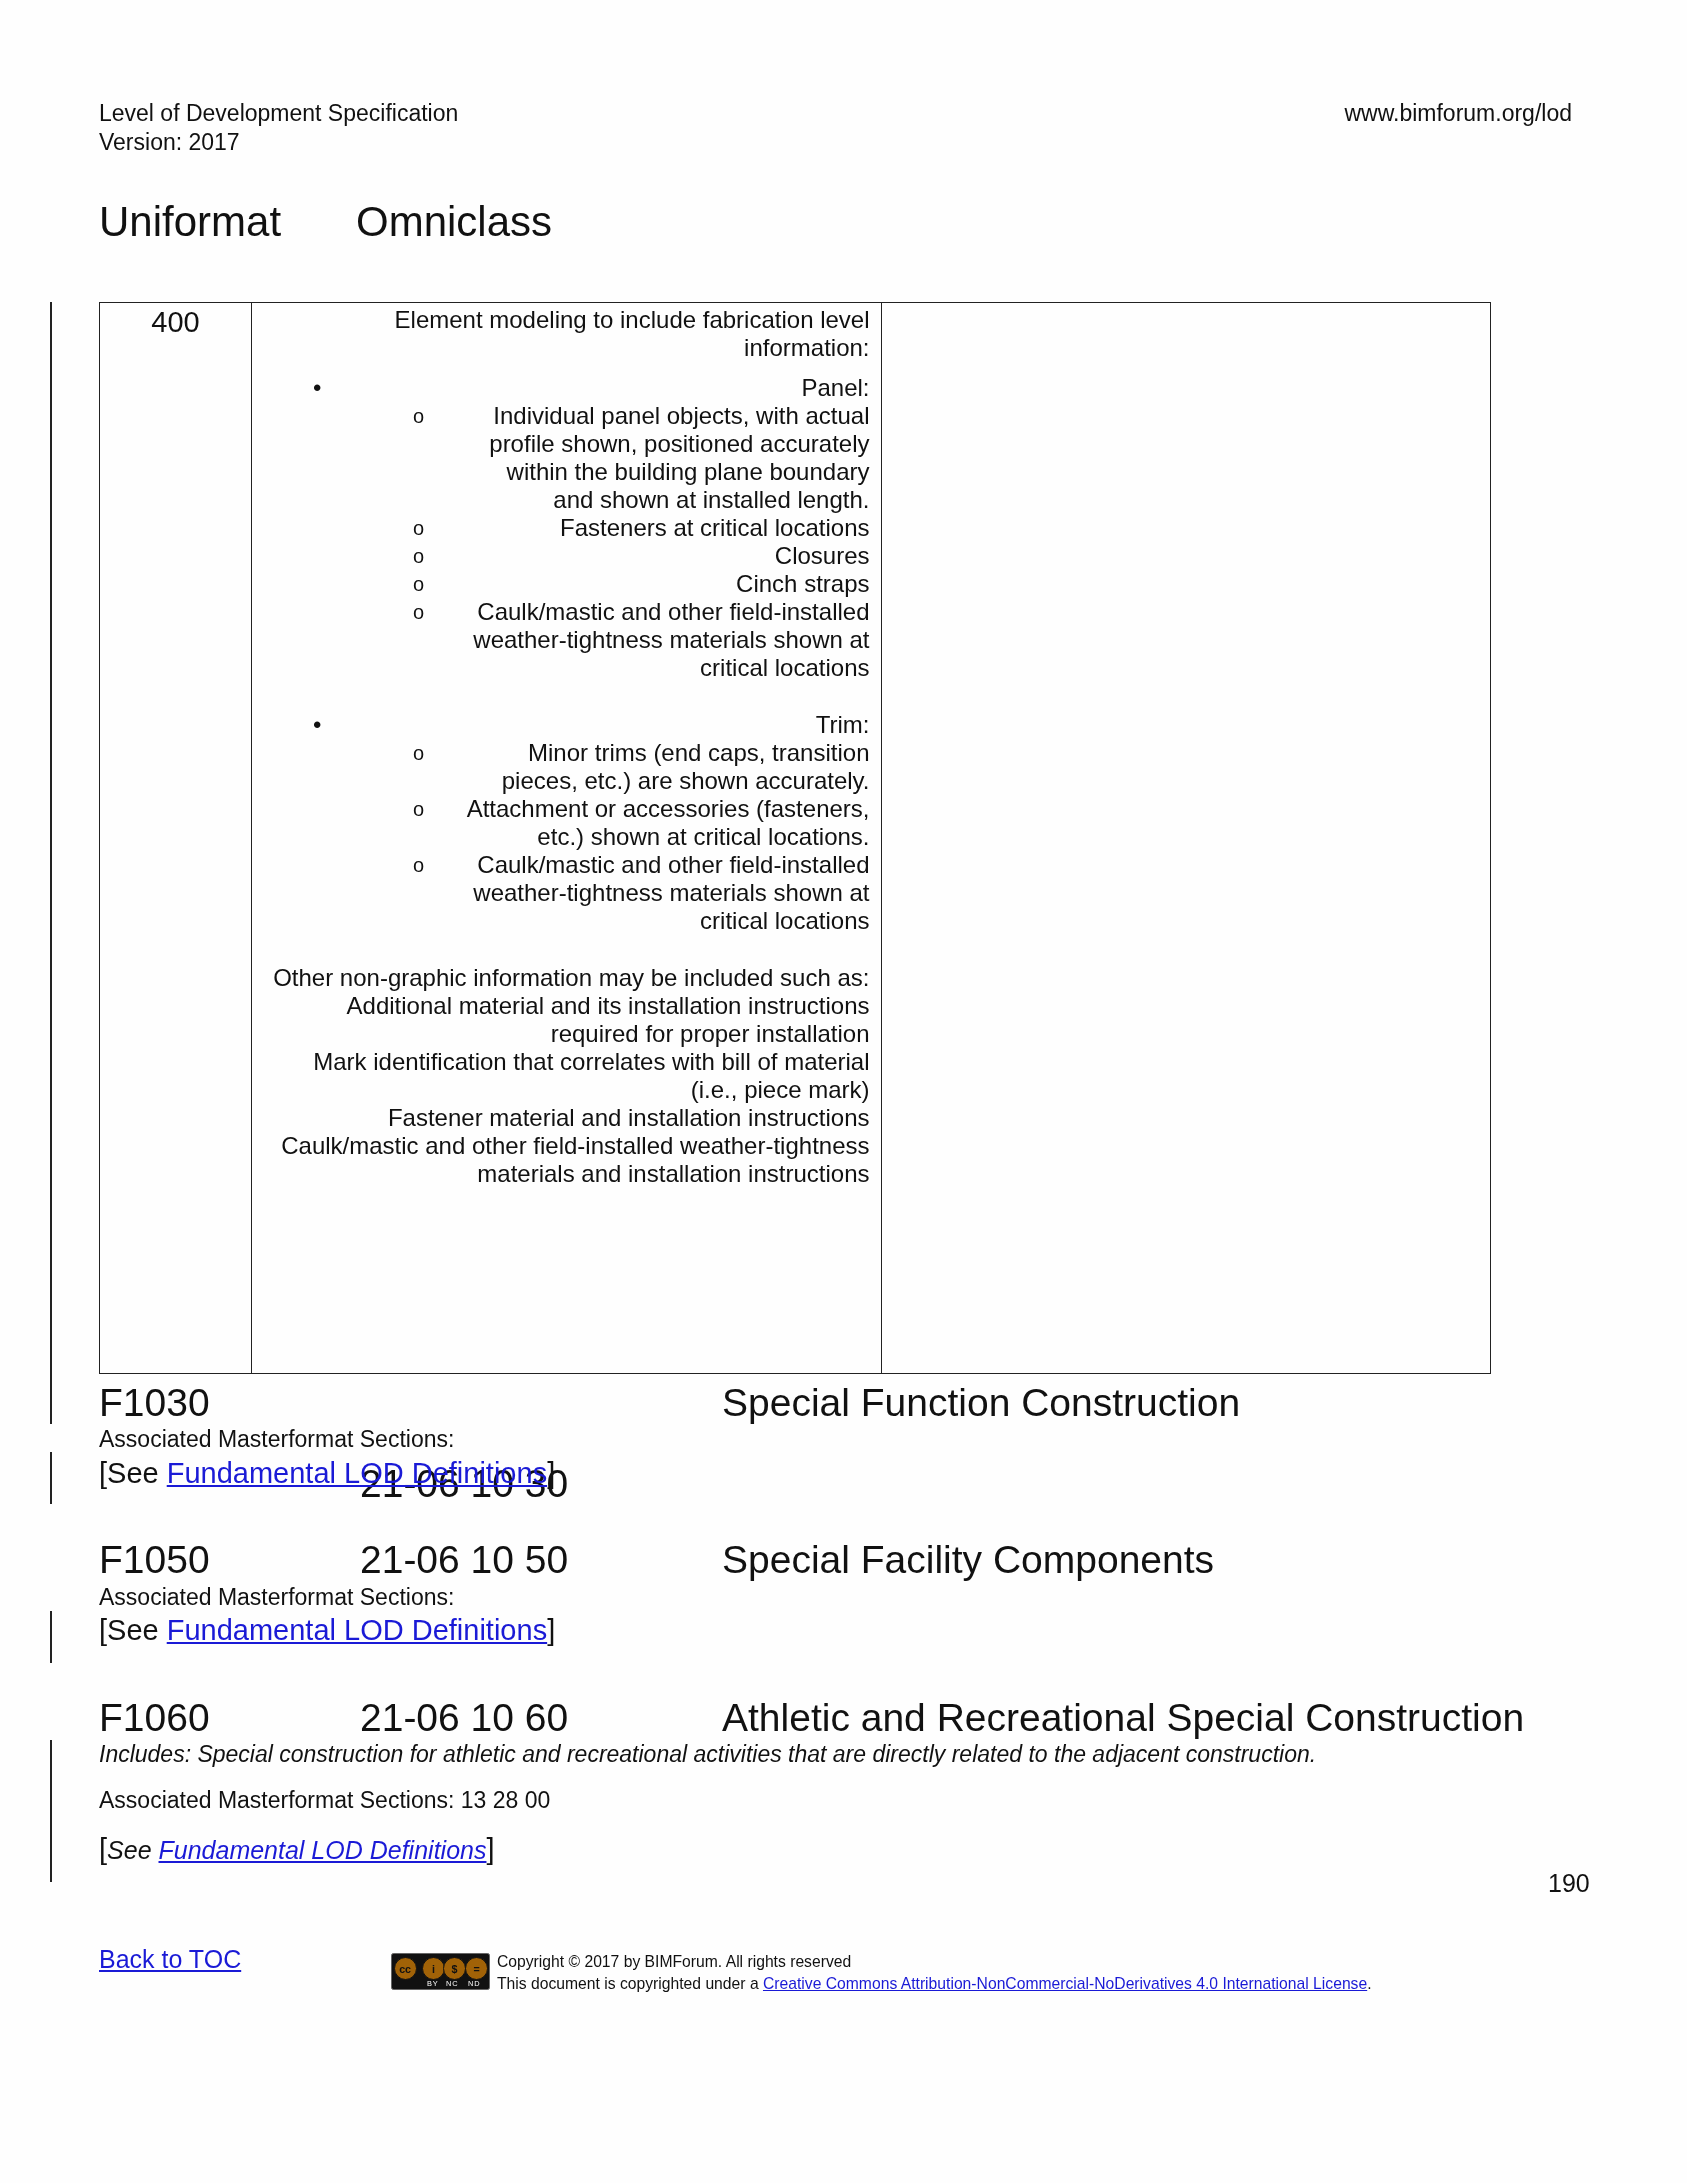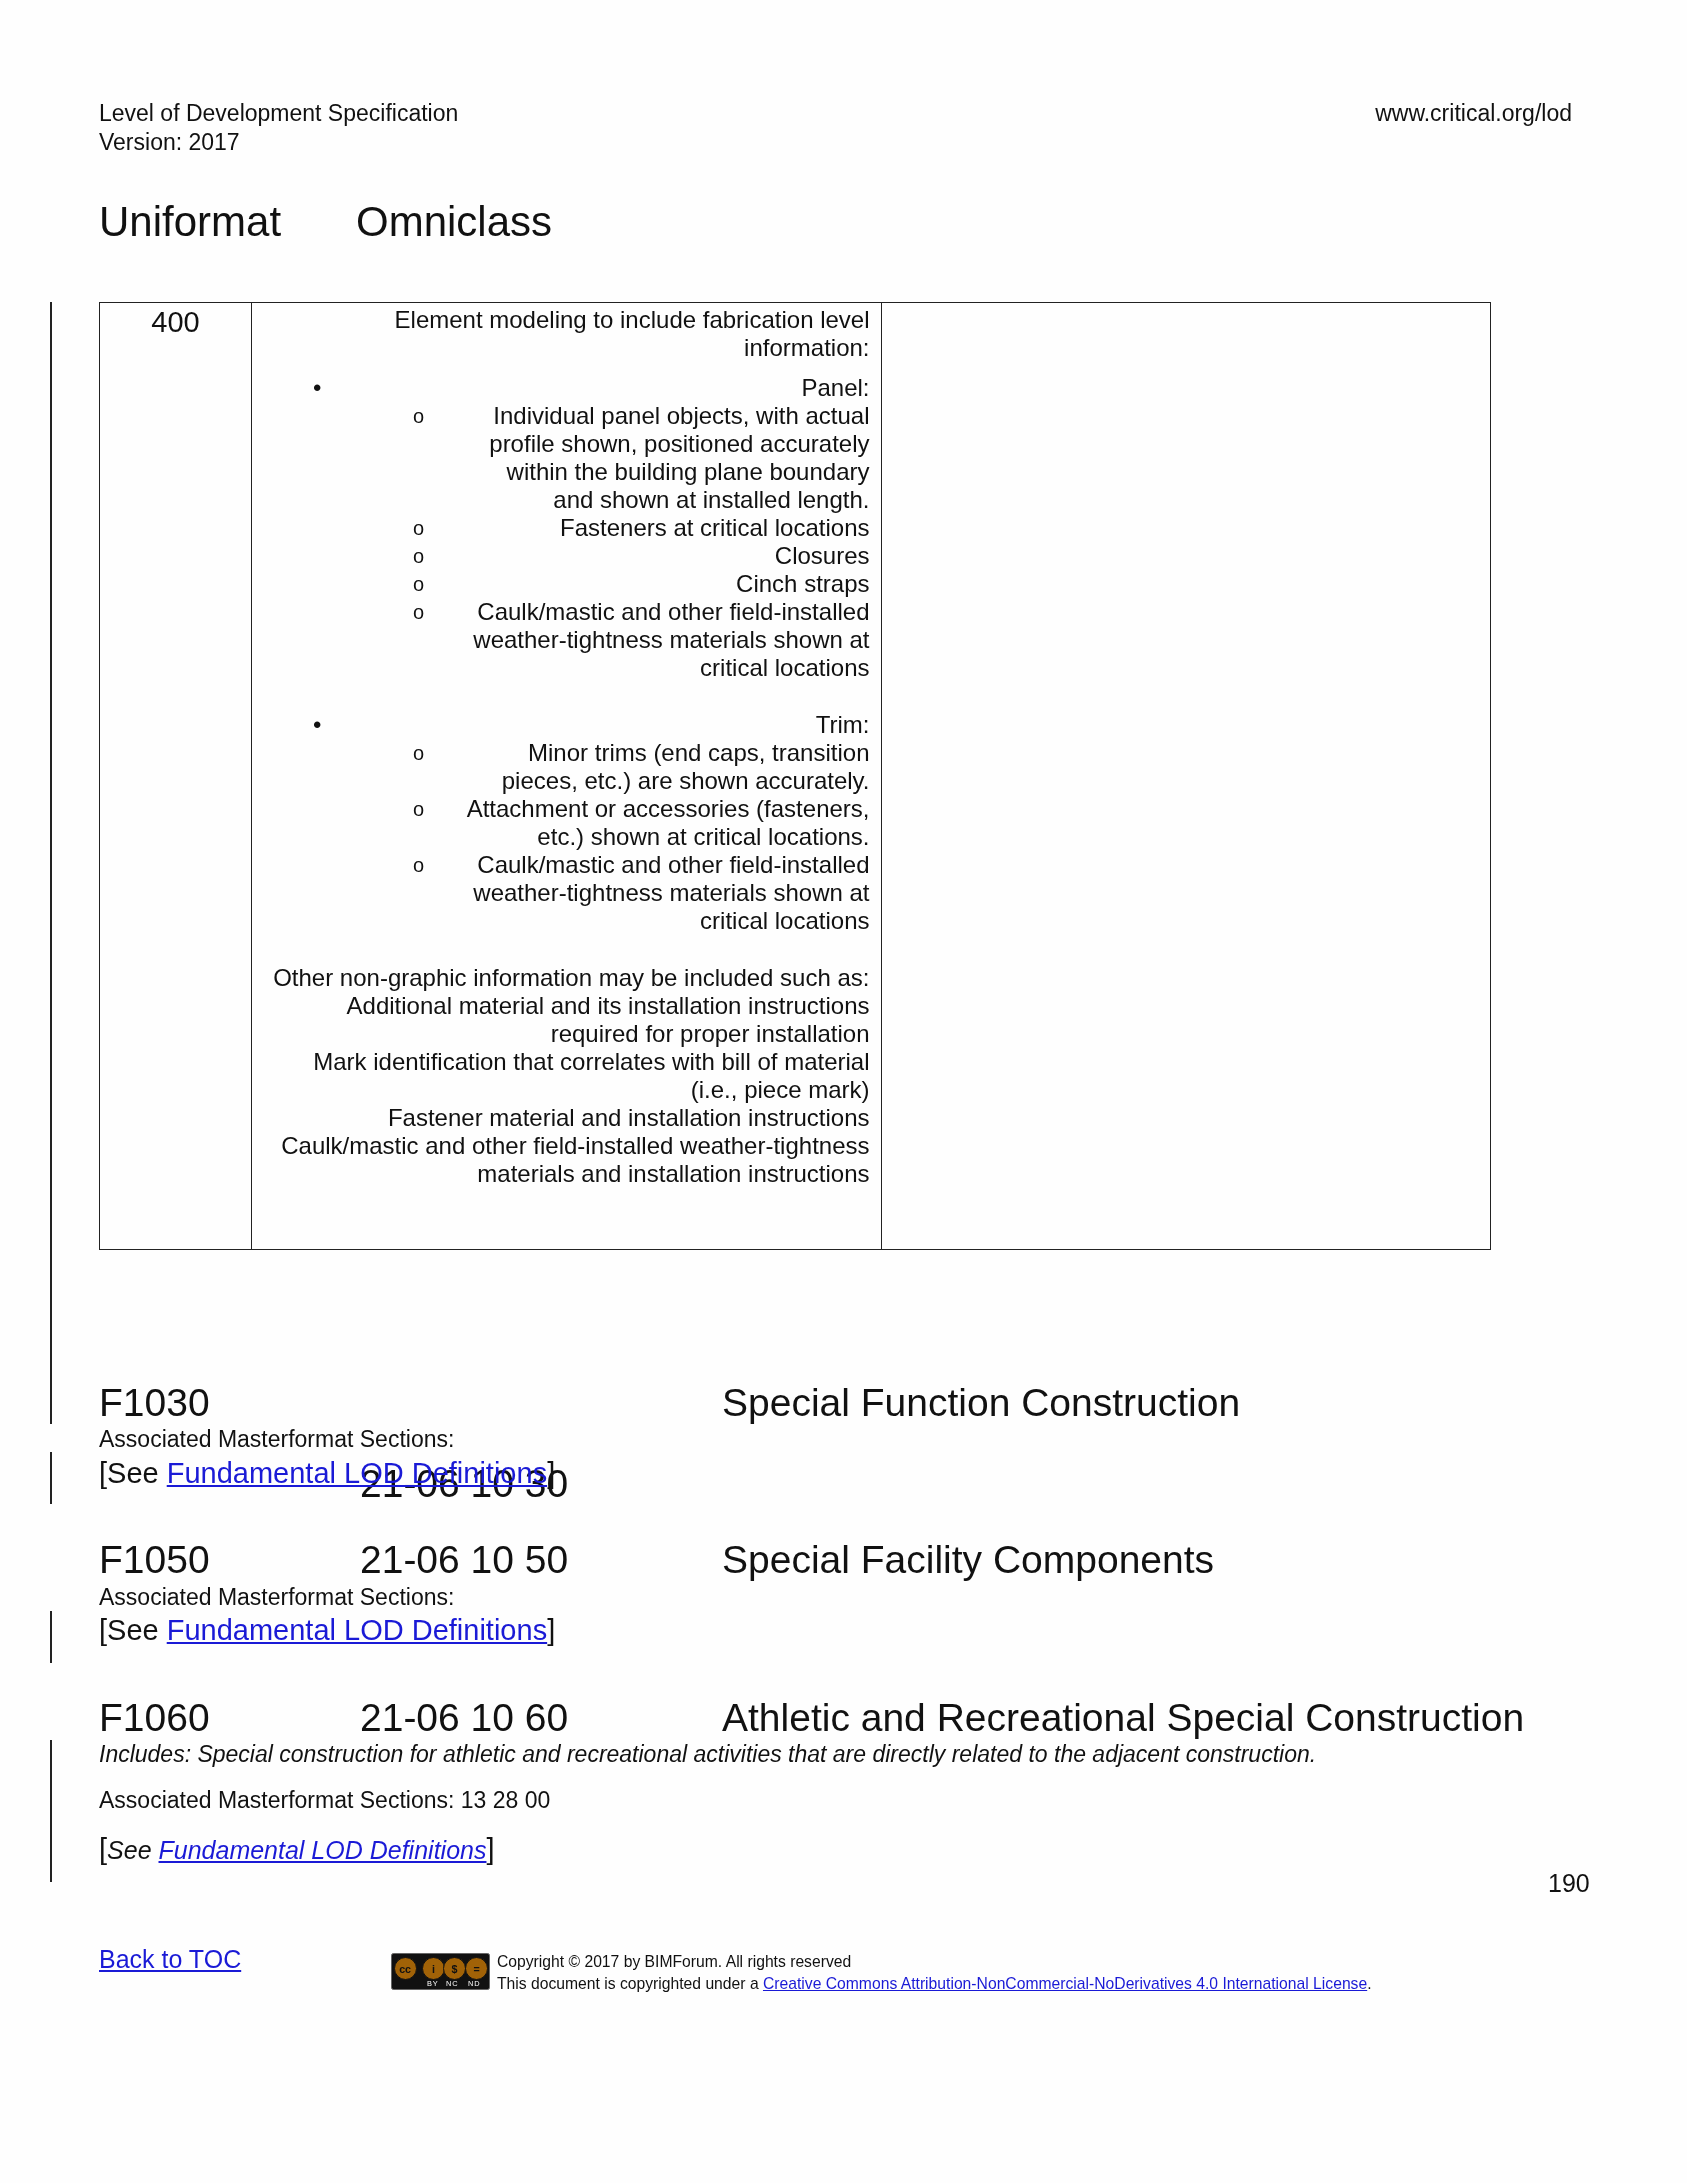--- a/index.html
+++ b/index.html
@@ -2,21 +2,21 @@
 <html style="font-size:13px"><head>
 <meta charset="utf-8">
 <style>
   html, body { margin:0; padding:0; background:#fefefe; }
   body { width:1687px; height:2183px; position:relative; overflow:hidden;
          font-family:"Liberation Sans", sans-serif; color:#111; }
   .abs { position:absolute; }
   .hdr { font-size:23px; line-height:28px; }
   .title { font-size:42px; line-height:48px; }
   .changebar { position:absolute; width:1.6px; background:#222; left:50px; }
-  table.lod { position:absolute; left:99px; top:302px; width:1392px; height:948px;
+  table.lod { position:absolute; left:99px; top:302px; width:1392px; height:1072px;
               border-collapse:collapse; table-layout:fixed; }
   table.lod td { border:1.6px solid #222; vertical-align:top; font-size:24px; line-height:28px; padding:0; }
   .c1 { width:151px; text-align:center; }
   .c1 span { display:block; font-size:29px; margin-top:5px; }
   .c2 { width:629px;text-align:right; }
   .c2 .inner { padding:3.3px 11.5px 0 13px; }
   .blk { margin:0; }
   .bullet { position:relative; padding-left:99px; margin-top:11.5px; }
   .bullet .dot { position:absolute; left:48px; }
   .sub { position:relative; padding-left:198px; }
@@ -32,21 +32,21 @@
   .cc-badge .circ { position:absolute; top:2.5px; width:23px; height:23px; border-radius:50%;
                     background:#a16207; border:1.6px solid #111; font-size:10.7px; font-weight:bold;
                     text-align:center; line-height:23px; color:#111; box-sizing:border-box; }
   .cc-badge .lbl { position:absolute; bottom:0.8px; font-size:7.4px; color:#fff; letter-spacing:0.8px; }
 </style>
 </head>
 <body>
 
 <div class="abs hdr" style="left:99px; top:99px;">Level of Development Specification</div>
 <div class="abs hdr" style="left:99px; top:128px;">Version: 2017</div>
-<div class="abs hdr" style="right:115px; top:99px;">www.critical.org/lod</div>
+<div class="abs hdr" style="right:115px; top:99px;">www.bimforum.org/lod</div>
 
 <div class="abs title" style="left:99px; top:198px;">Uniformat</div>
 <div class="abs title" style="left:356px; top:198px;">Omniclass</div>
 
 <div class="changebar" style="top:302px; height:1122px;"></div>
 <div class="changebar" style="top:1452px; height:52px;"></div>
 <div class="changebar" style="top:1611px; height:52px;"></div>
 <div class="changebar" style="top:1740px; height:142px;"></div>
 
 <table class="lod">

